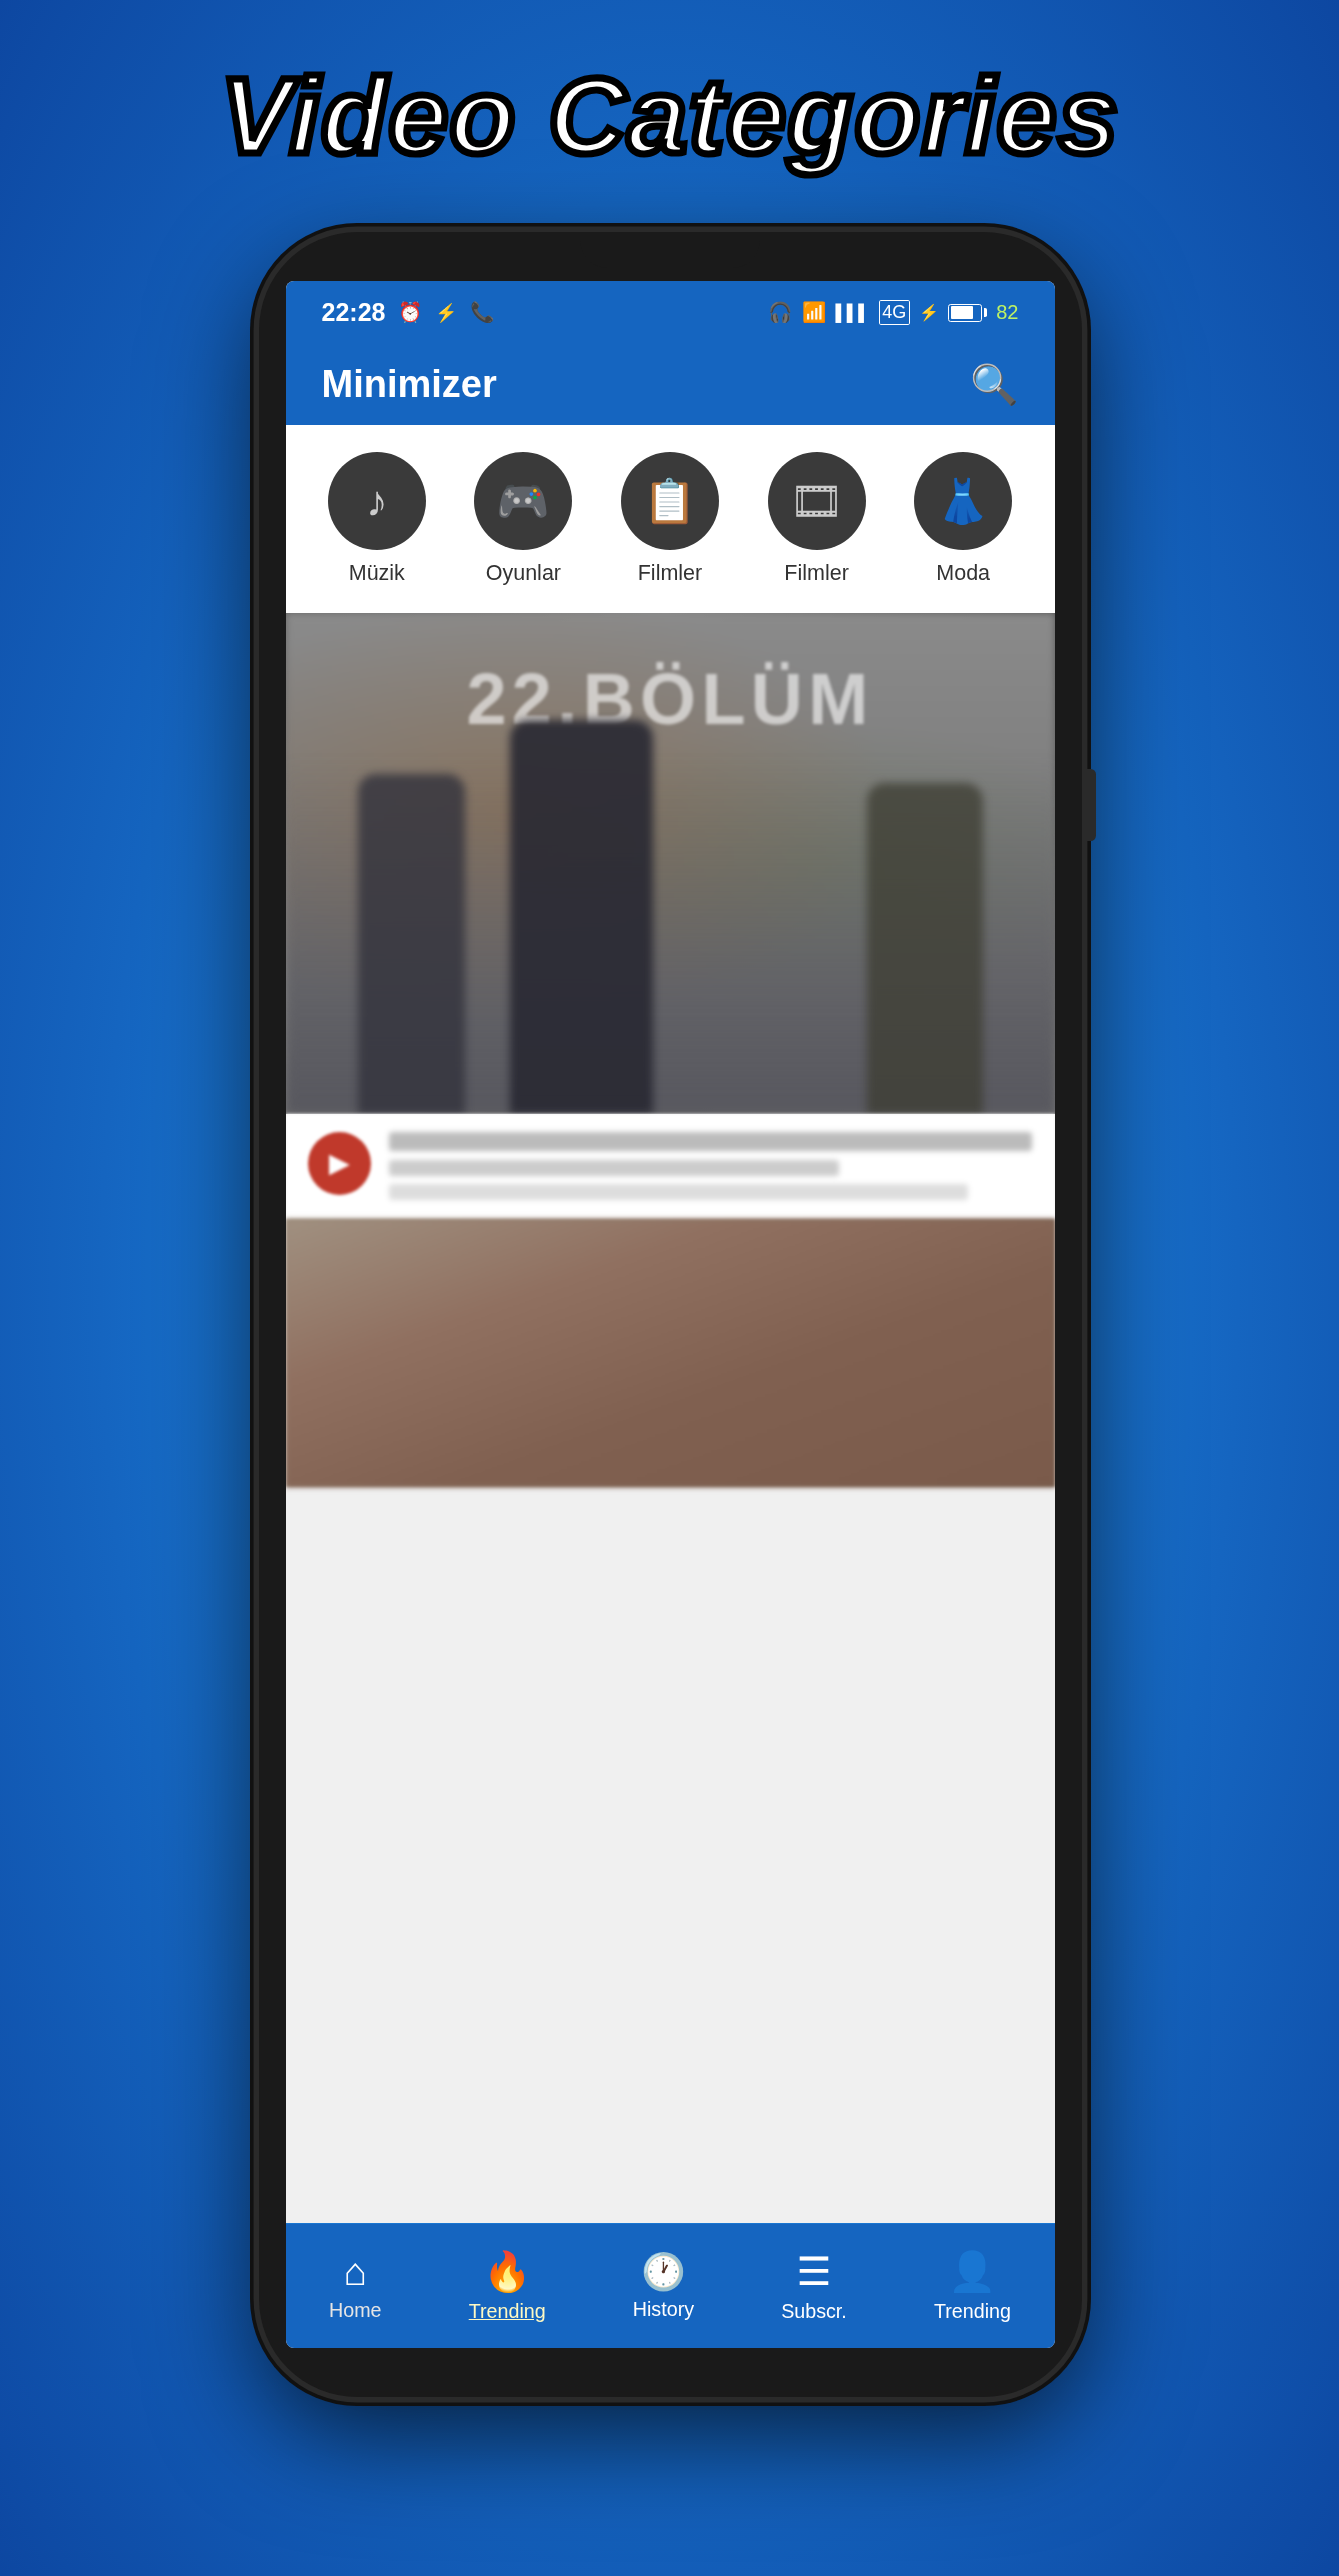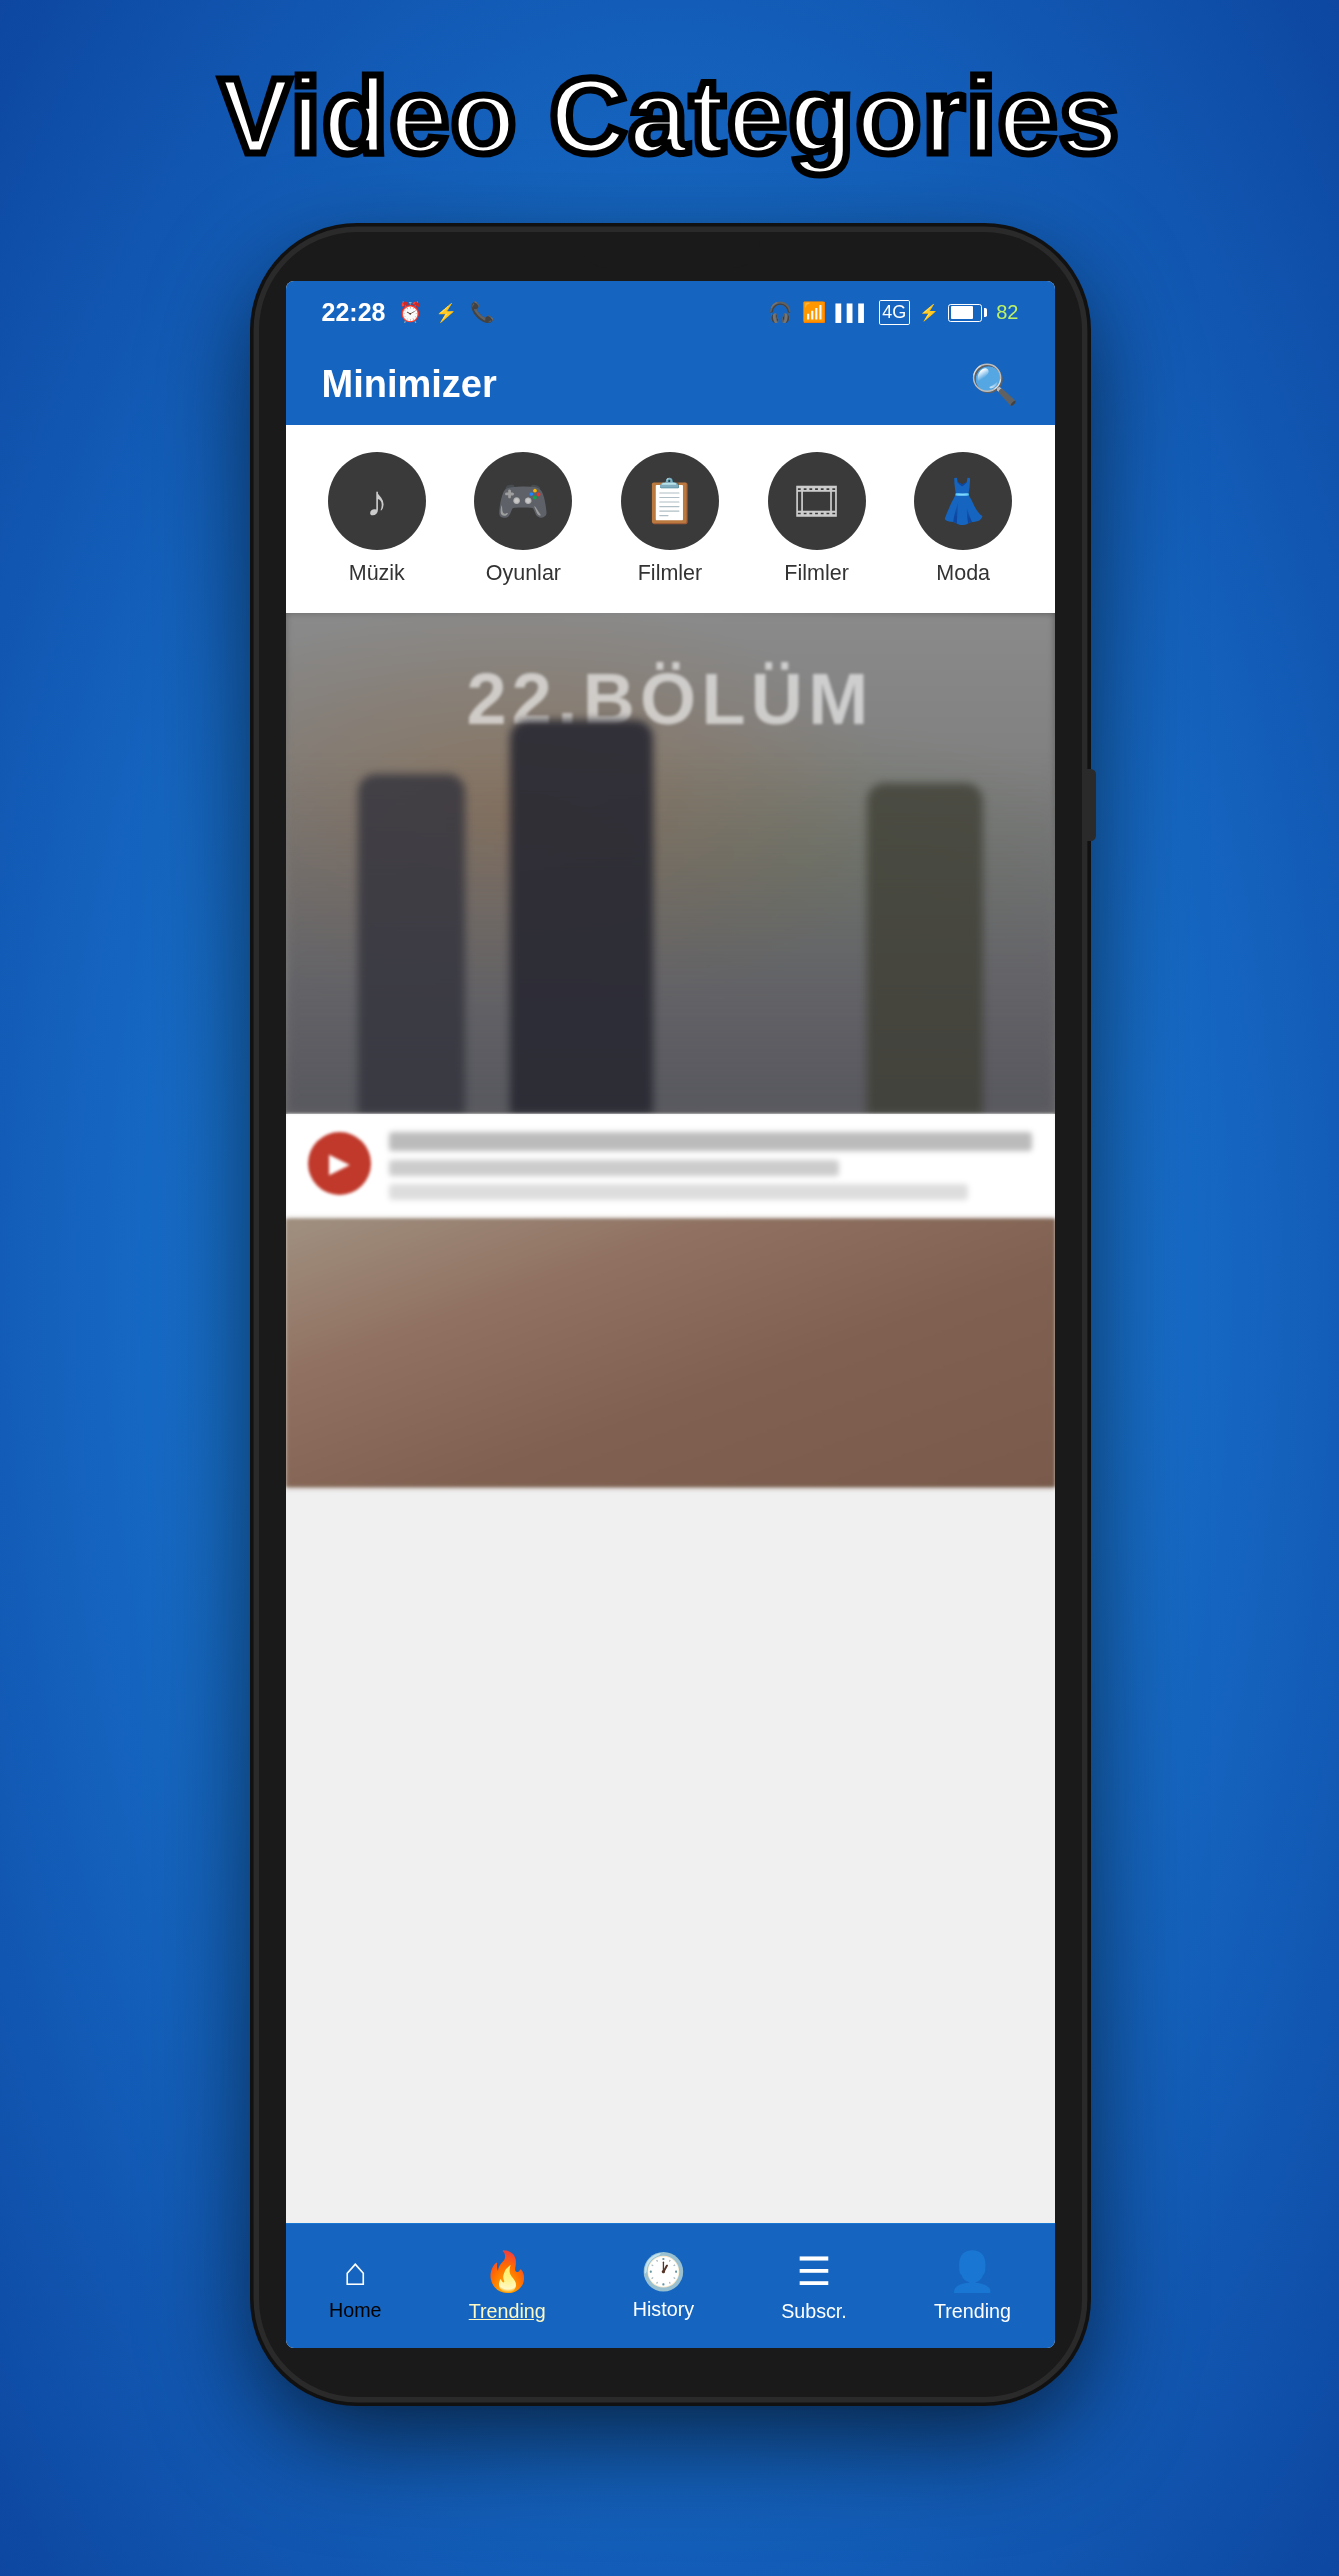--- a/index.html
+++ b/index.html
@@ -16,20 +16,21 @@
       overflow: hidden;
     }
 
     .page-title {
       margin-top: 54px;
       font-size: 107px;
       font-weight: 900;
       color: white;
       -webkit-text-stroke: 7.2px black;
       text-stroke: 7.2px black;
+      font-style: italic;
       letter-spacing: 1.8px;
       font-family: 'Arial Black', Arial, sans-serif;
     }
 
     .phone-wrapper {
       margin-top: 54px;
       position: relative;
       width: 823px;
       height: 2165px;
     }
@@ -304,21 +305,21 @@
       font-size: 19.7px;
       color: white;
     }
 
     .nav-label.trending {
       color: #fef9c3;
       text-decoration: underline;
     }
 
     .nav-label.active {
-      color: #000000;
+      color: #e5e5e5;
     }
 
     
     .status-left {
       display: flex;
       align-items: center;
       gap: 12.5px;
       color: white;
     }
 

